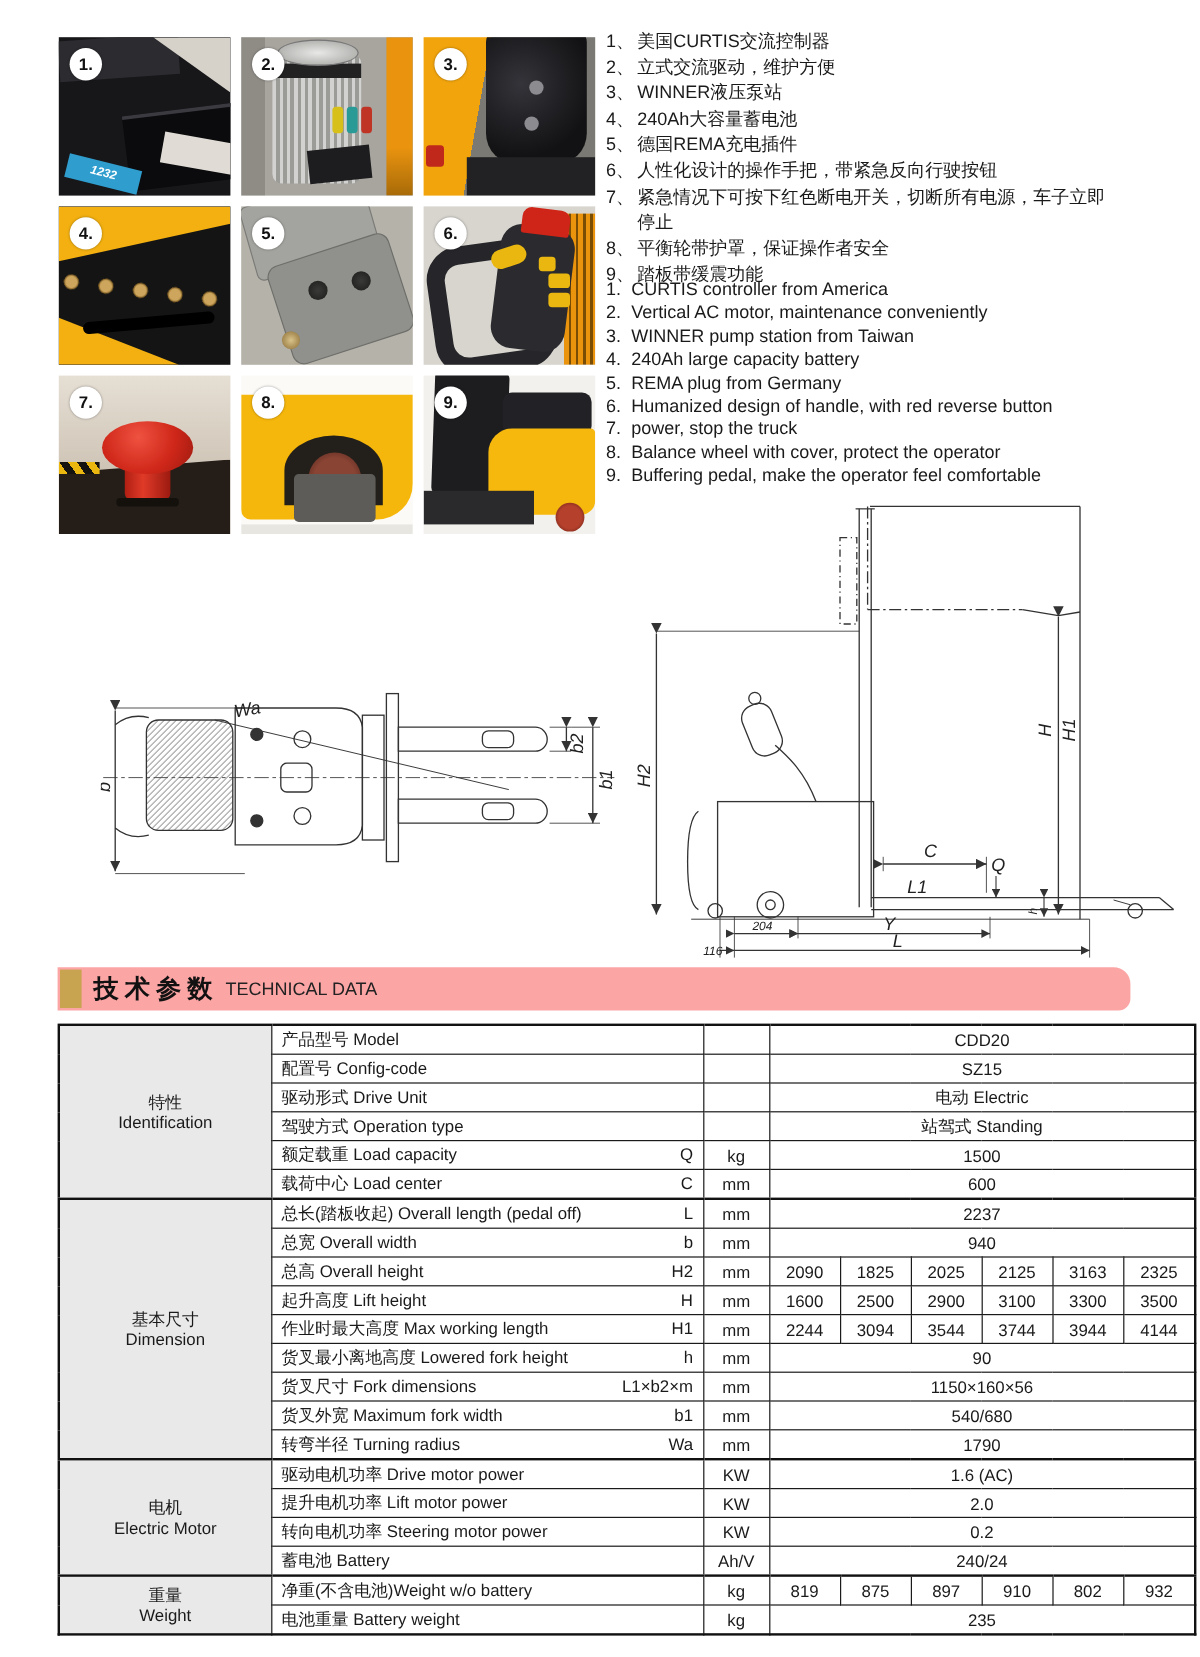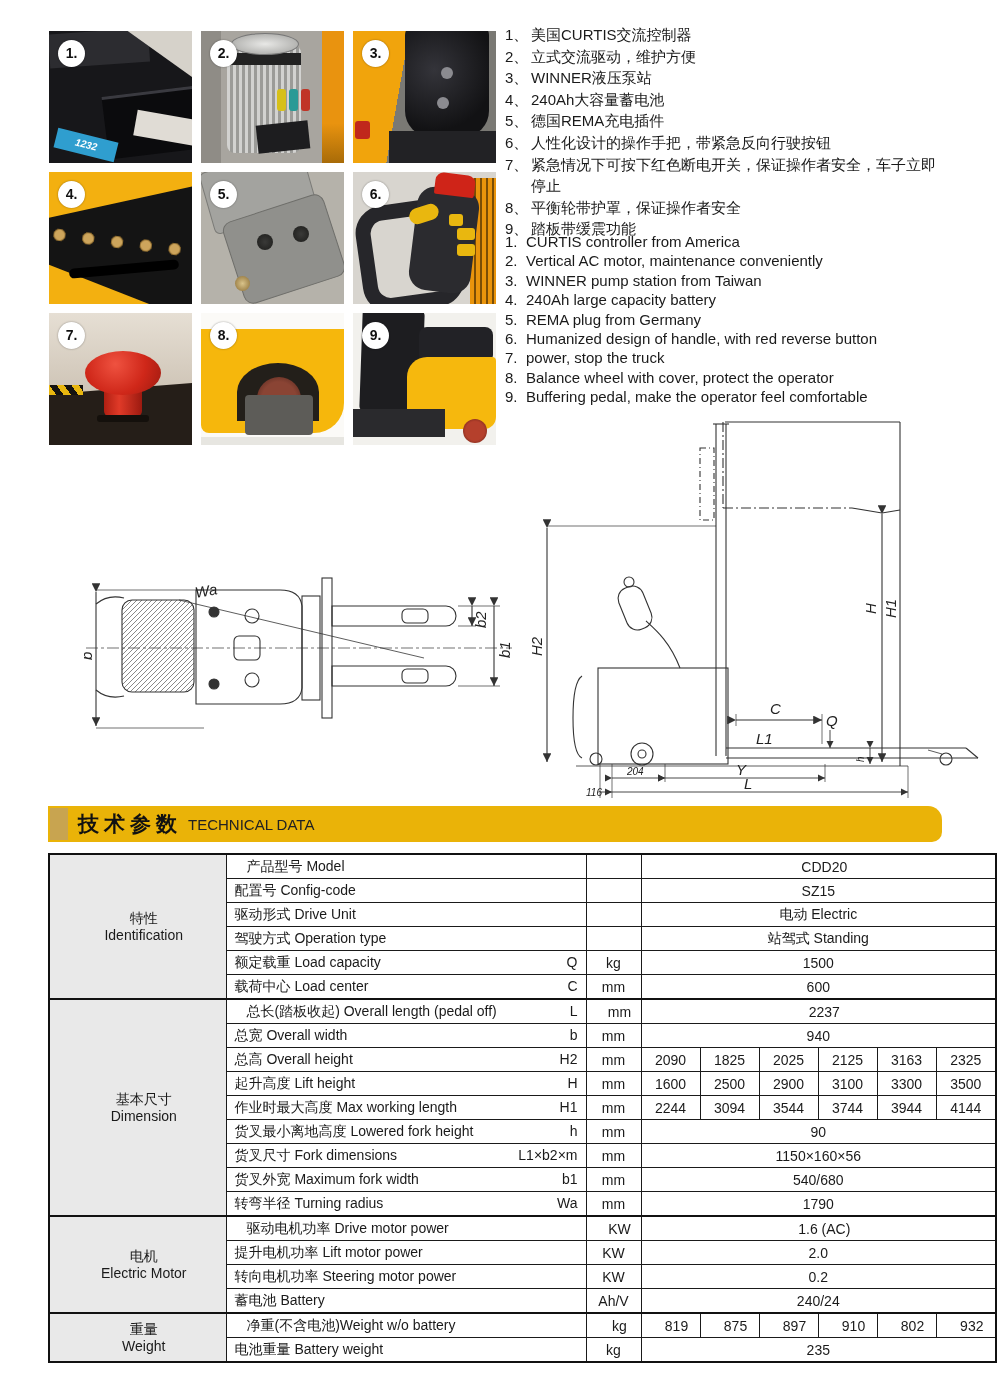--- a/index.html
+++ b/index.html
@@ -115,32 +115,32 @@
   .fl .t{flex:1;}
 
   
   #topview{position:absolute;left:84px;top:548px;}
   #sideview{position:absolute;left:530px;top:418px;}
   svg text{font-family:"Liberation Sans",sans-serif;fill:#222;}
   .dimtxt{font-style:italic;font-size:15px;}
   .dimtxt-sm{font-style:italic;font-size:10px;}
 
   
-  #band{position:absolute;left:48px;top:806px;width:894px;height:36px;background:#eab308;
+  #band{position:absolute;left:48px;top:806px;width:894px;height:36px;background:#fca5a5;
         border-radius:0 14px 10px 0;}
   #band .gold{position:absolute;left:2px;top:2px;width:18px;height:32px;background:#c8a450;}
   #band .cn{position:absolute;left:30px;top:4px;font-size:21px;font-weight:bold;letter-spacing:5px;color:#111;}
   #band .en{position:absolute;left:140px;top:10px;font-size:15px;color:#222;}
 
   
   #spec{position:absolute;left:48px;top:853px;border-collapse:collapse;table-layout:fixed;
         width:947px;font-size:14px;}
   #spec td{border:1px solid #1a1a1a;height:23px;padding:0;overflow:hidden;white-space:nowrap;}
   #spec{border:2px solid #111;}
-  #spec tr.secstart td{border-top:2.5px solid #111;padding-left:12px;}
+  #spec tr.secstart td{border-top:2.5px solid #111;}
   #spec td.sec{background:#e9e9e9;text-align:center;line-height:17px;}
   #spec td.lbl .cellflex{display:flex;justify-content:space-between;padding:0 8px 0 8px;}
   #spec td.unit,#spec td.val{text-align:center;}
 </style>
 </head>
 <body>
 
 <div id="page">
 
   <div id="photos">
@@ -243,21 +243,21 @@
     <div class="fl">
         <span class="n">5、</span>
         <span class="t">德国REMA充电插件</span>
       </div>
     <div class="fl">
         <span class="n">6、</span>
         <span class="t">人性化设计的操作手把，带紧急反向行驶按钮</span>
       </div>
     <div class="fl">
         <span class="n">7、</span>
-        <span class="t">紧急情况下可按下红色断电开关，保证操作者安全，车子立即</span>
+        <span class="t">紧急情况下可按下红色断电开关，切断所有电源，车子立即</span>
       </div>
     <div class="fl">
         <span class="n"></span>
         <span class="t">停止</span>
       </div>
     <div class="fl">
         <span class="n">8、</span>
         <span class="t">平衡轮带护罩，保证操作者安全</span>
       </div>
     <div class="fl">

